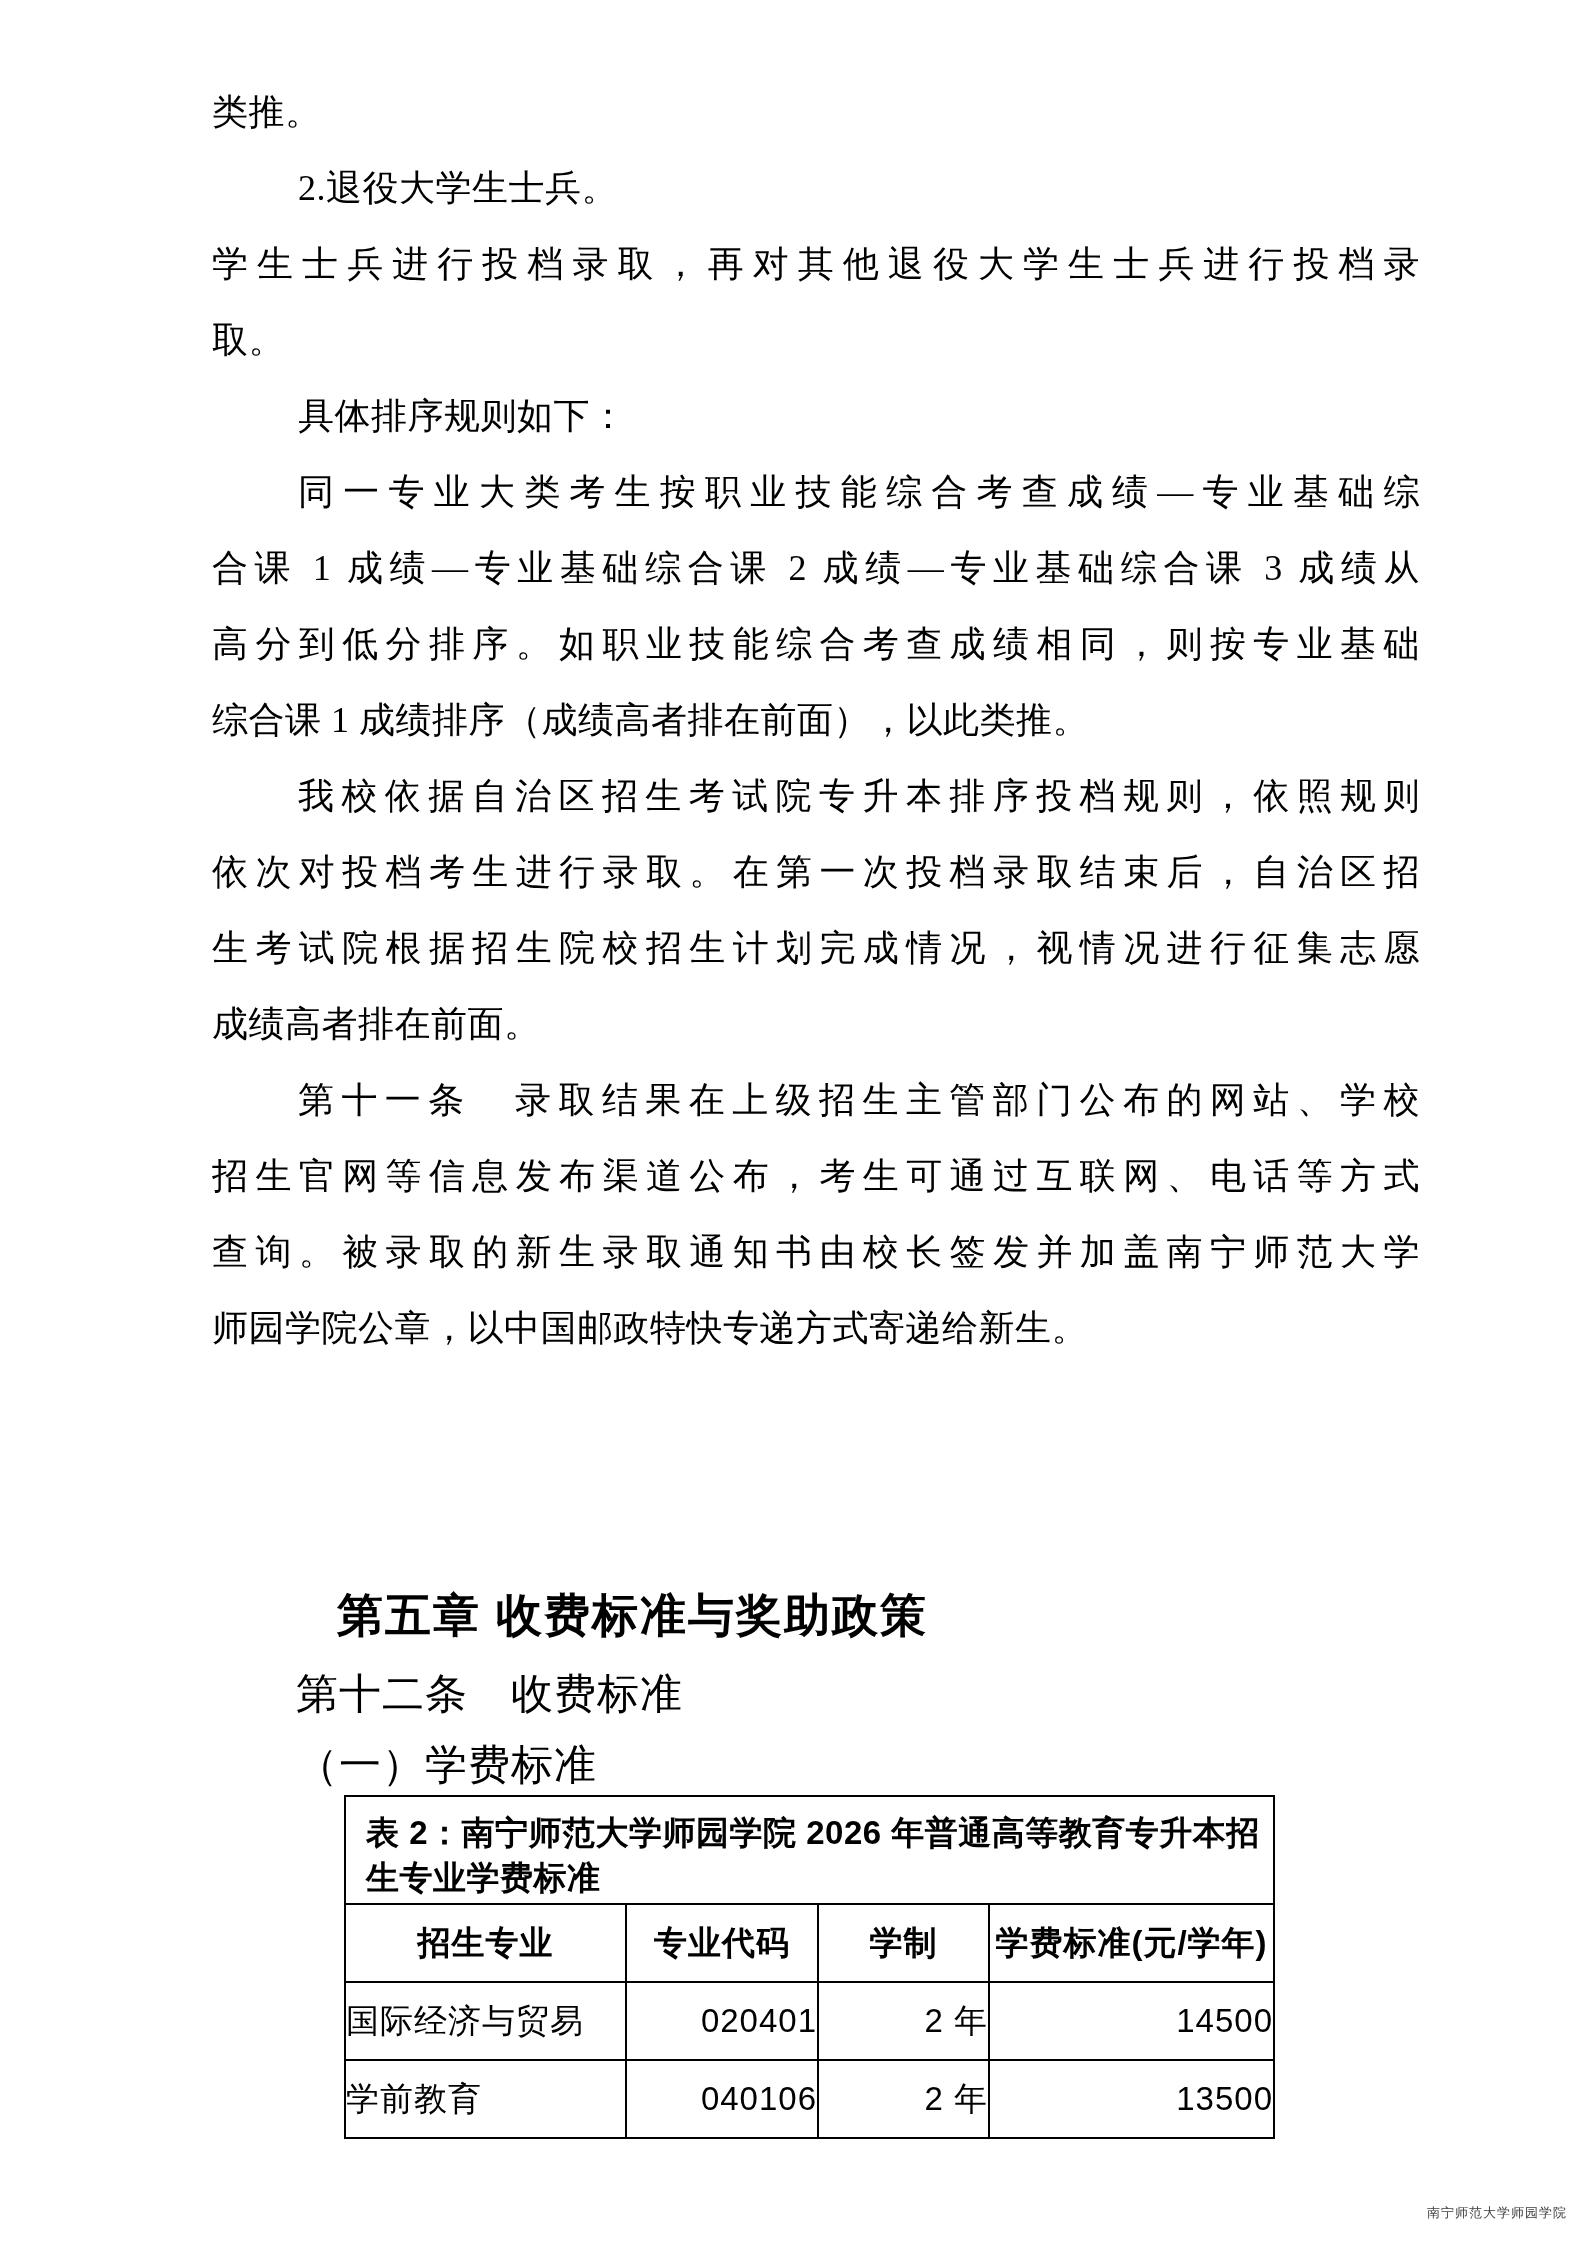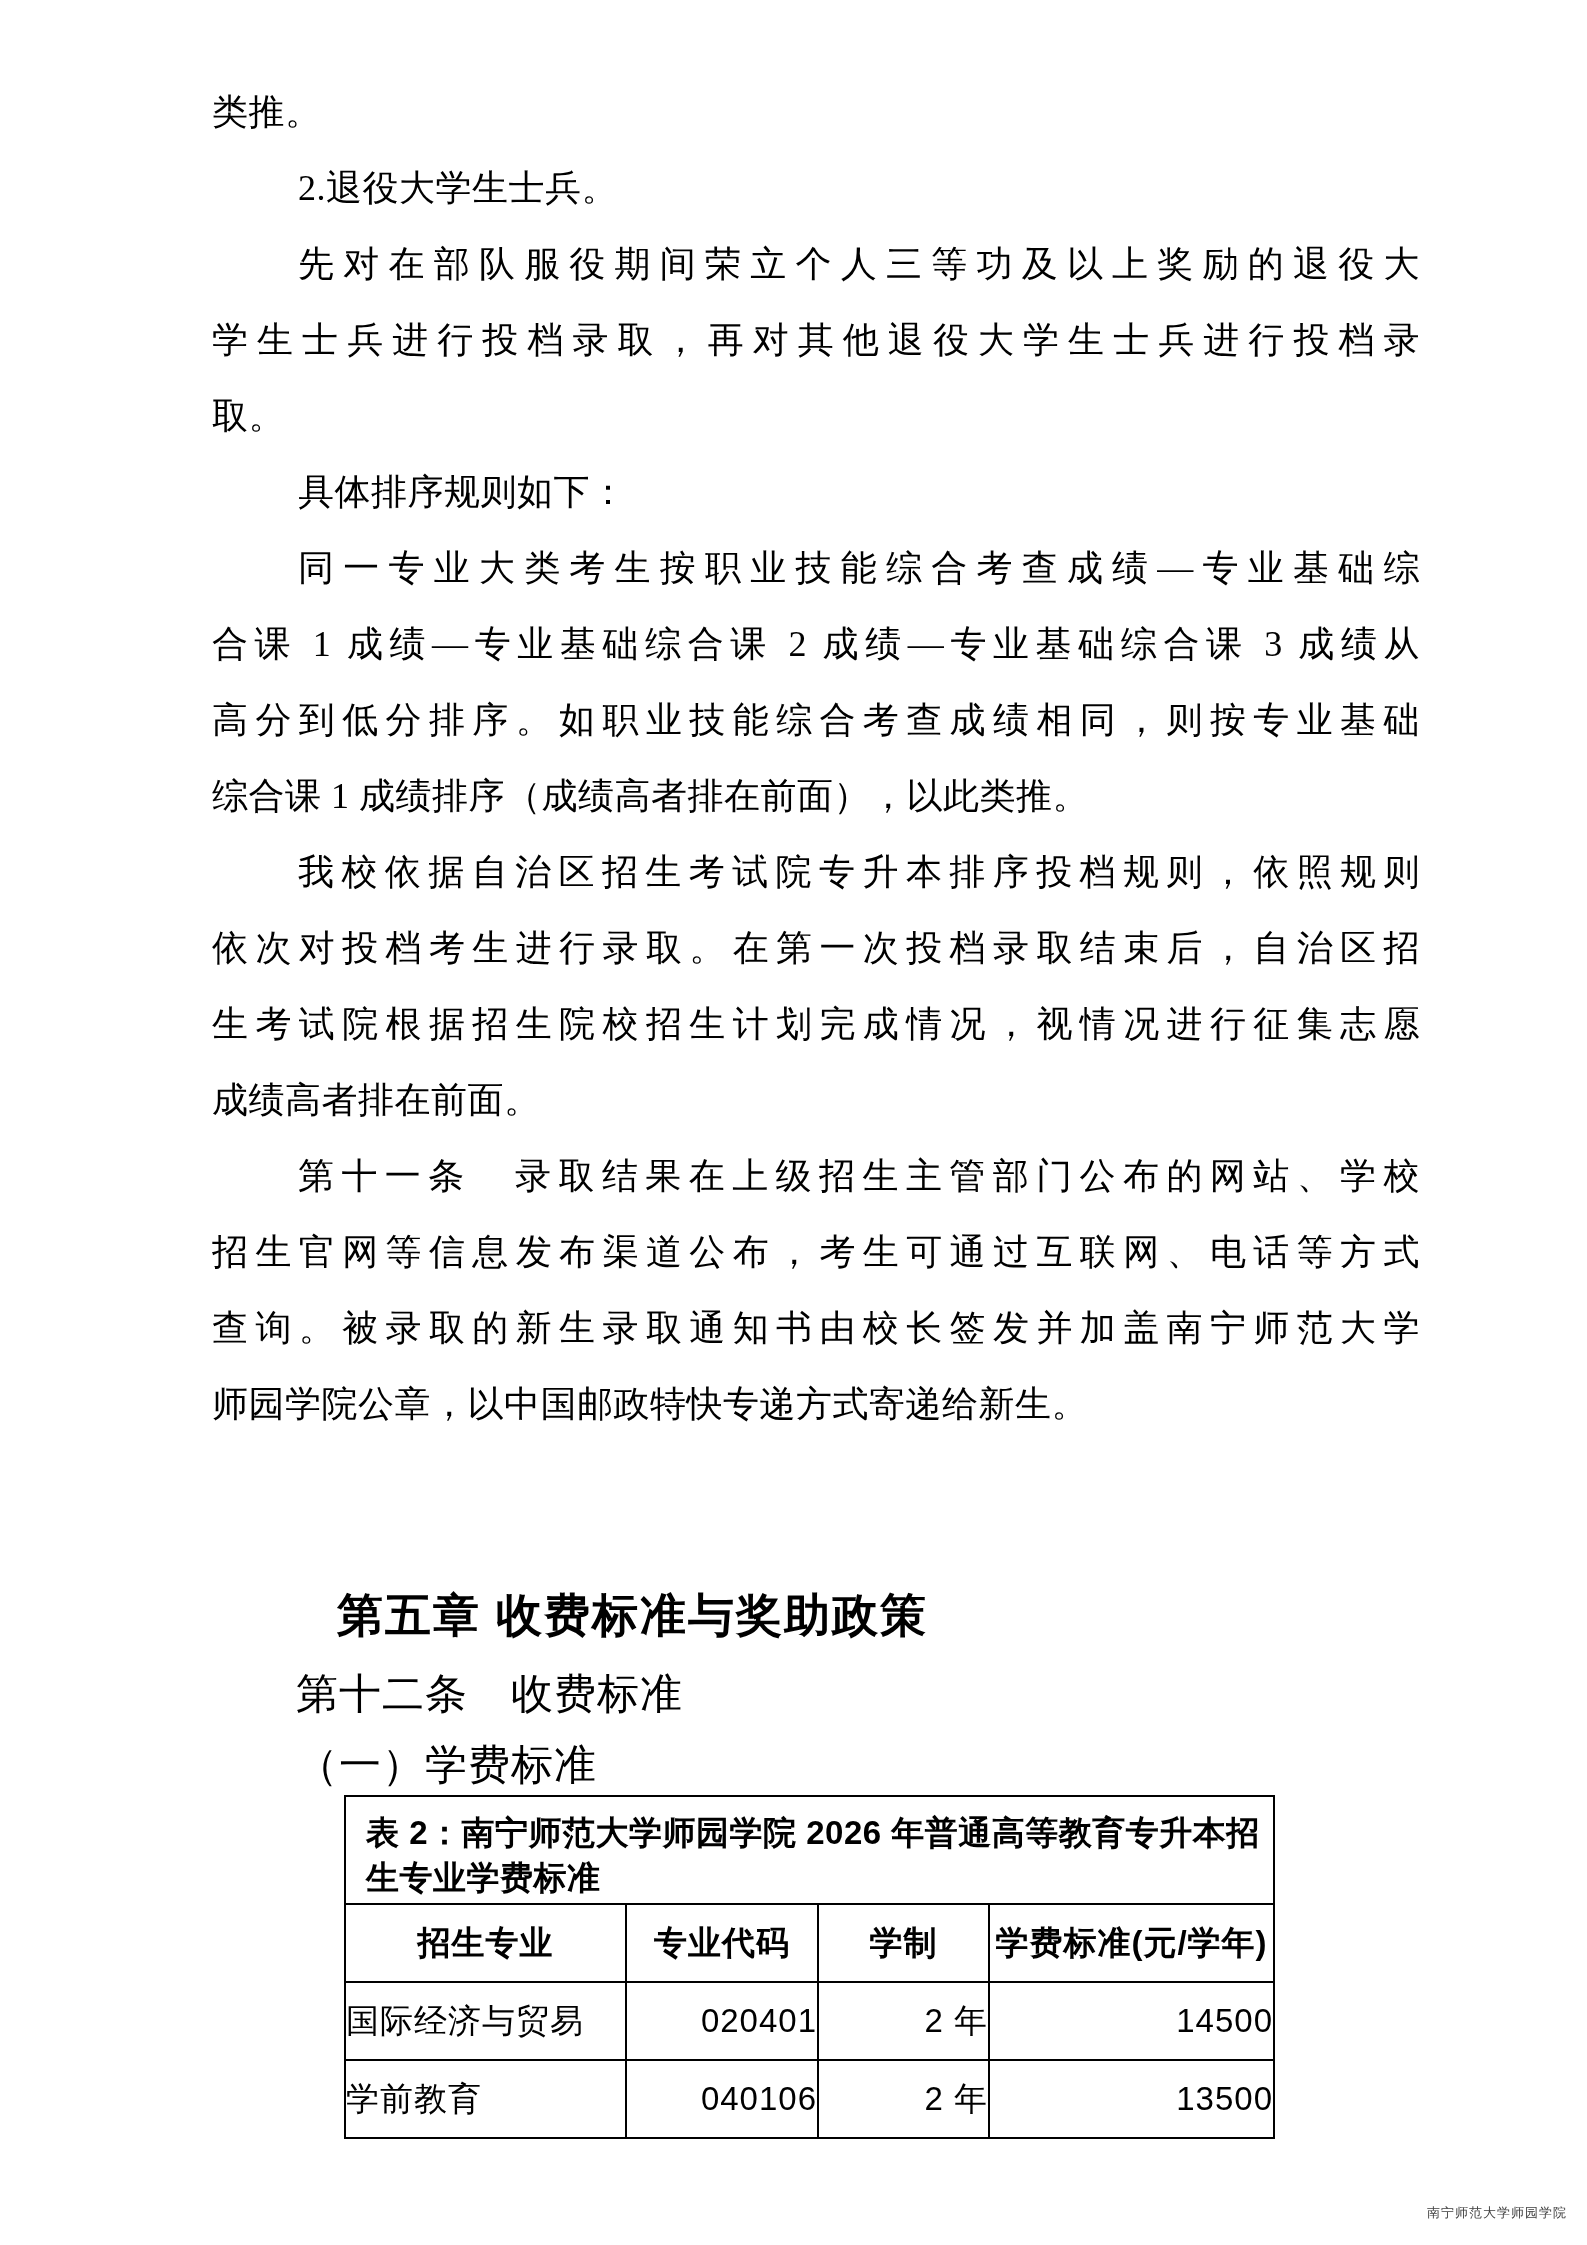--- a/index.html
+++ b/index.html
@@ -126,21 +126,20 @@
   }
 </style>
 </head>
 <body>
 
 <div class="page">
 
   <div class="body-text">
     <div class="line">类推。</div>
     <div class="line indent">2.退役大学生士兵。</div>
-    <div class="line indent fill">先对在部队服役期间荣立个人三等功及以上奖励的退役大</div>
     <div class="line fill">学生士兵进行投档录取，再对其他退役大学生士兵进行投档录</div>
     <div class="line">取。</div>
     <div class="line indent">具体排序规则如下：</div>
     <div class="line indent fill">同一专业大类考生按职业技能综合考查成绩—专业基础综</div>
     <div class="line fill">合课 1 成绩—专业基础综合课 2 成绩—专业基础综合课 3 成绩从</div>
     <div class="line fill">高分到低分排序。如职业技能综合考查成绩相同，则按专业基础</div>
     <div class="line">综合课 1 成绩排序（成绩高者排在前面），以此类推。</div>
     <div class="line indent fill">我校依据自治区招生考试院专升本排序投档规则，依照规则</div>
     <div class="line fill">依次对投档考生进行录取。在第一次投档录取结束后，自治区招</div>
     <div class="line fill">生考试院根据招生院校招生计划完成情况，视情况进行征集志愿</div>

